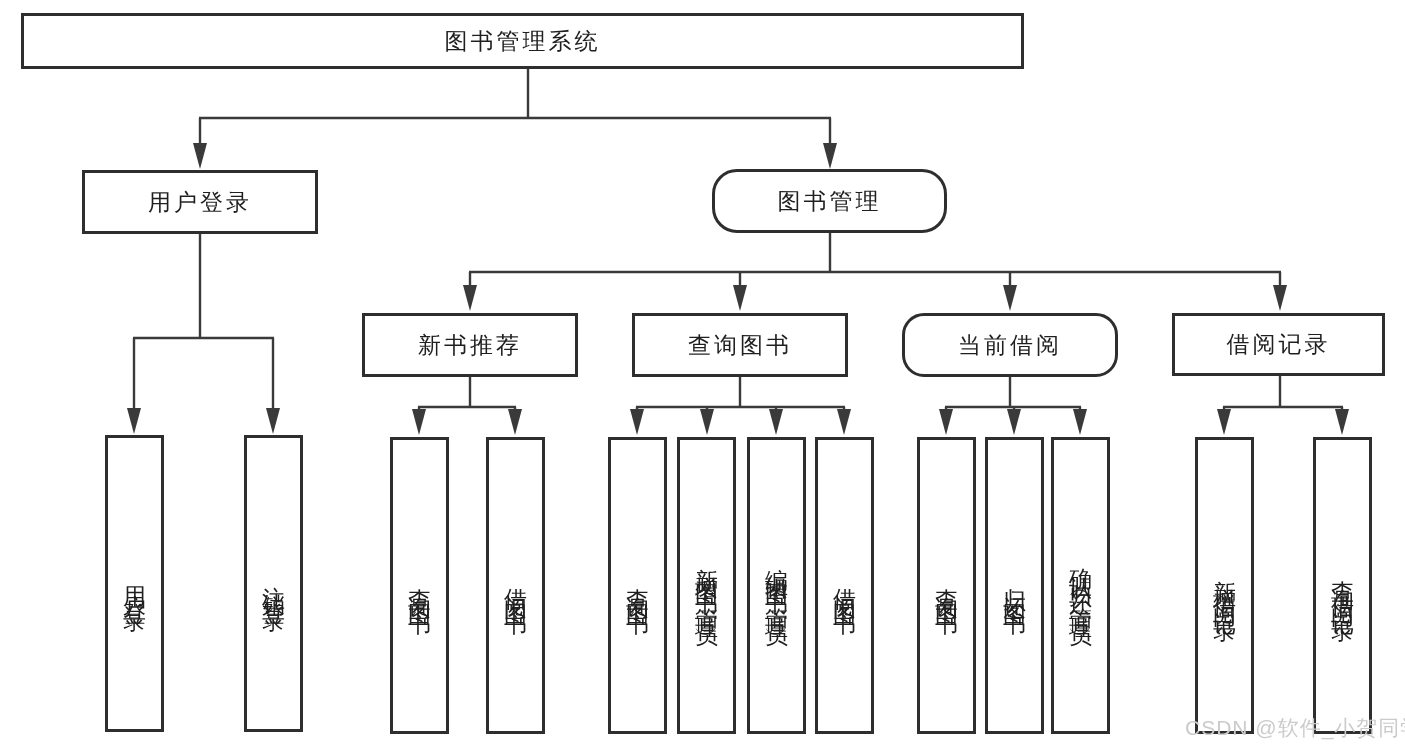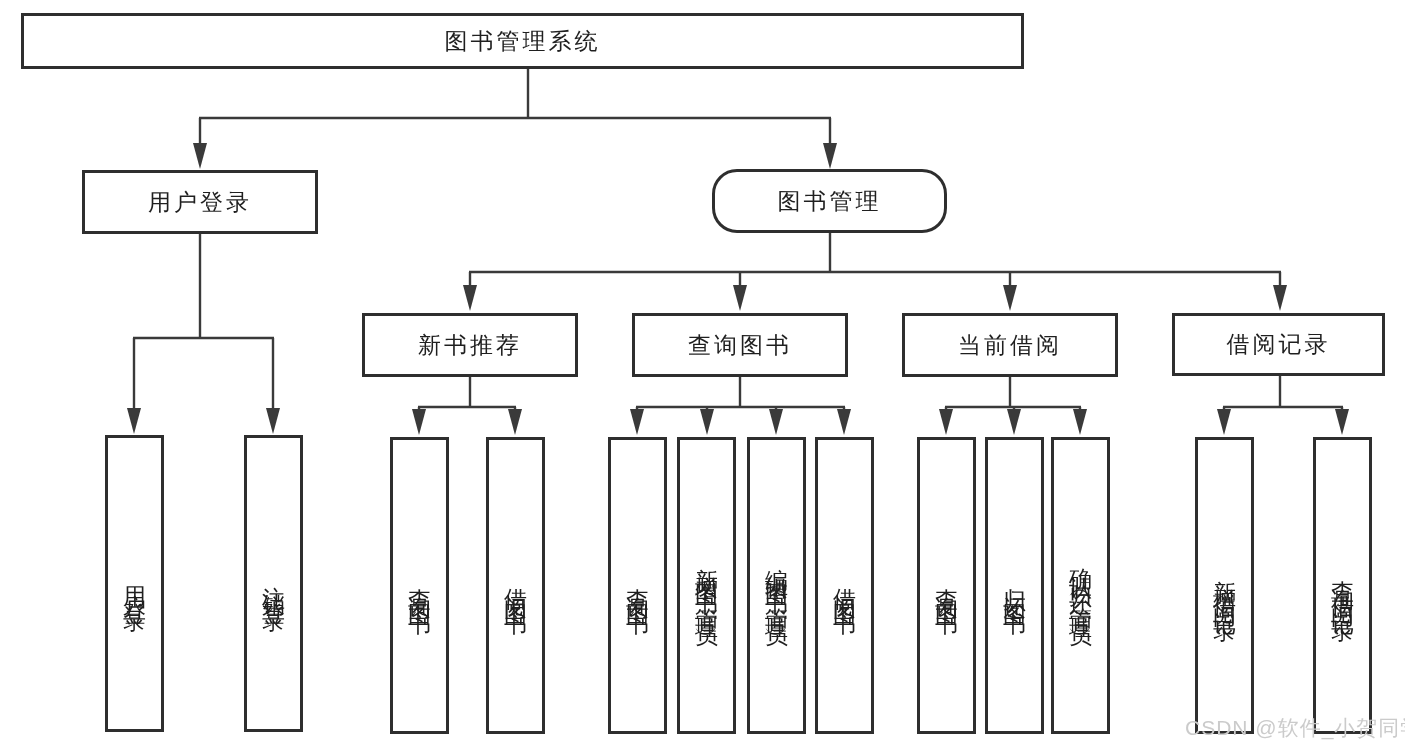--- a/index.html
+++ b/index.html
@@ -129,21 +129,21 @@
   <div class="hbox" style="left:712px;top:169px;width:235px;height:64px;border-radius:25px;">
     <span>图书管理</span>
   </div>
 
   <div class="hbox" style="left:362px;top:313px;width:216px;height:64px;">
     <span>新书推荐</span>
   </div>
   <div class="hbox" style="left:632px;top:313px;width:216px;height:64px;">
     <span>查询图书</span>
   </div>
-  <div class="hbox" style="left:902px;top:313px;width:216px;height:64px;">
+  <div class="hbox" style="left:902px;top:313px;width:216px;height:64px;border-radius:22px;">
     <span>当前借阅</span>
   </div>
   <div class="hbox" style="left:1172px;top:313px;width:213px;height:63px;">
     <span>借阅记录</span>
   </div>
 
   <div class="vbox" style="left:105px;top:435px;">
     <span class="vtext">用户登录</span>
   </div>
   <div class="vbox" style="left:244px;top:435px;">

